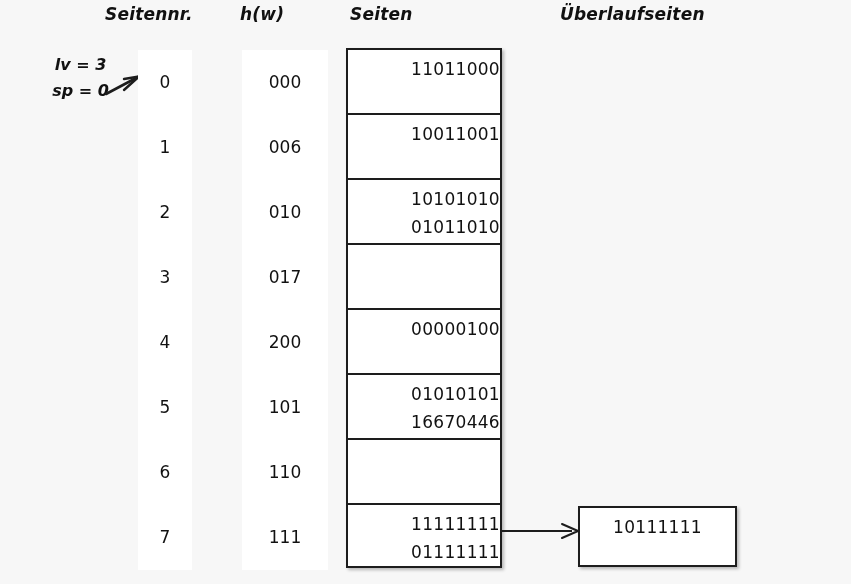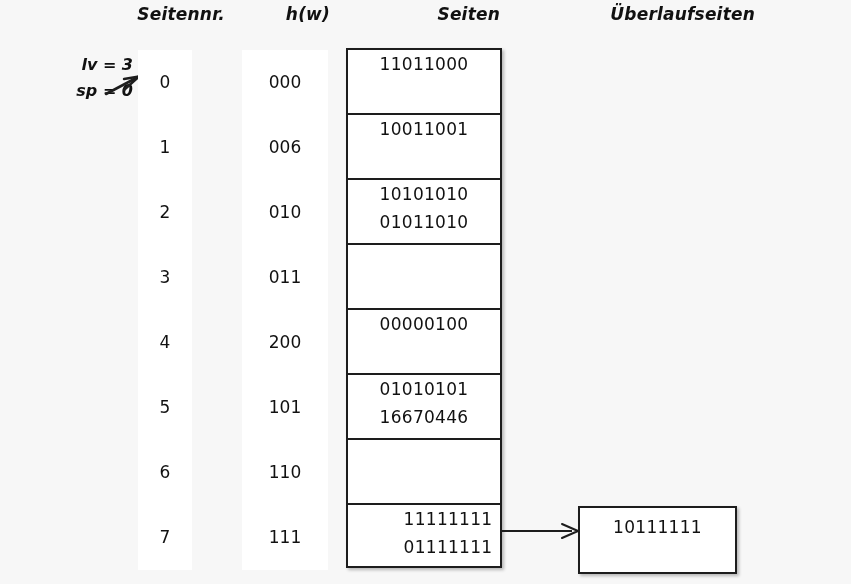--- a/index.html
+++ b/index.html
@@ -23,36 +23,36 @@
     height: 584px;
   }
 
   
   .col-header {
     position: absolute;
     font-style: italic;
     font-weight: 600;
     font-size: 17px;
     letter-spacing: 0.2px;
-    text-align: right;
+    text-align: left;
     white-space: nowrap;
     color: #111111;
   }
   #hdr-seitennr { left: 105px; top: 4px; width: 120px; }
   #hdr-hw       { left: 240px; top: 4px; width: 90px; }
   #hdr-seiten   { left: 350px; top: 4px; width: 150px; }
   #hdr-ueberlauf{ left: 560px; top: 4px; width: 195px; }
 
   
   #lv-sp-block {
     position: absolute;
     left: 28px;
     top: 52px;
     width: 105px;
-    text-align: right;
+    text-align: center;
     font-style: italic;
     font-weight: 600;
     font-size: 16px;
     line-height: 26px;
     white-space: nowrap;
   }
   #pointer-arrow {
     position: absolute;
     left: 104px;
     top: 68px;
@@ -96,38 +96,39 @@
     height: 520px;
     background: #ffffff;
     border: 2px solid #1d1d1d;
     box-sizing: border-box;
     box-shadow: 2px 2px 3px rgba(0,0,0,0.26);
   }
   .page-row {
     height: 65px;
     box-sizing: border-box;
     border-bottom: 2px solid #1d1d1d;
-    text-align: center;
+    text-align: right;
+    padding-top: 5px;
   }
   .page-row:last-child { border-bottom: none; margin-left: 48px; }
   .page-line {
     font-size: 17px;
     font-weight: 500;
     line-height: 28px;
     color: #111111;
     letter-spacing: 0.3px;
   }
 
   
   #overflow-box {
     position: absolute;
     left: 578px;
     top: 506px;
     width: 159px;
-    height: 68px;
+    height: 61px;
     background: #ffffff;
     border: 2px solid #1d1d1d;
     box-sizing: border-box;
     box-shadow: 2px 2px 3px rgba(0,0,0,0.26);
     text-align: center;
     padding-top: 5px;
   }
   #overflow-box .page-line { letter-spacing: 0.3px; }
 
   
@@ -168,21 +169,21 @@
       <div class="plain-cell">3</div>
       <div class="plain-cell">4</div>
       <div class="plain-cell">5</div>
       <div class="plain-cell">6</div>
       <div class="plain-cell">7</div>
     </div>
   <div class="tint-col-cells" id="col-hw-cells">
       <div class="plain-cell">000</div>
       <div class="plain-cell">006</div>
       <div class="plain-cell">010</div>
-      <div class="plain-cell">011</div>
+      <div class="plain-cell">017</div>
       <div class="plain-cell">200</div>
       <div class="plain-cell">101</div>
       <div class="plain-cell">110</div>
       <div class="plain-cell">111</div>
     </div>
 
   <div id="pages-table">
       <div class="page-row">
         <div class="page-line">11011000</div>
       </div>

